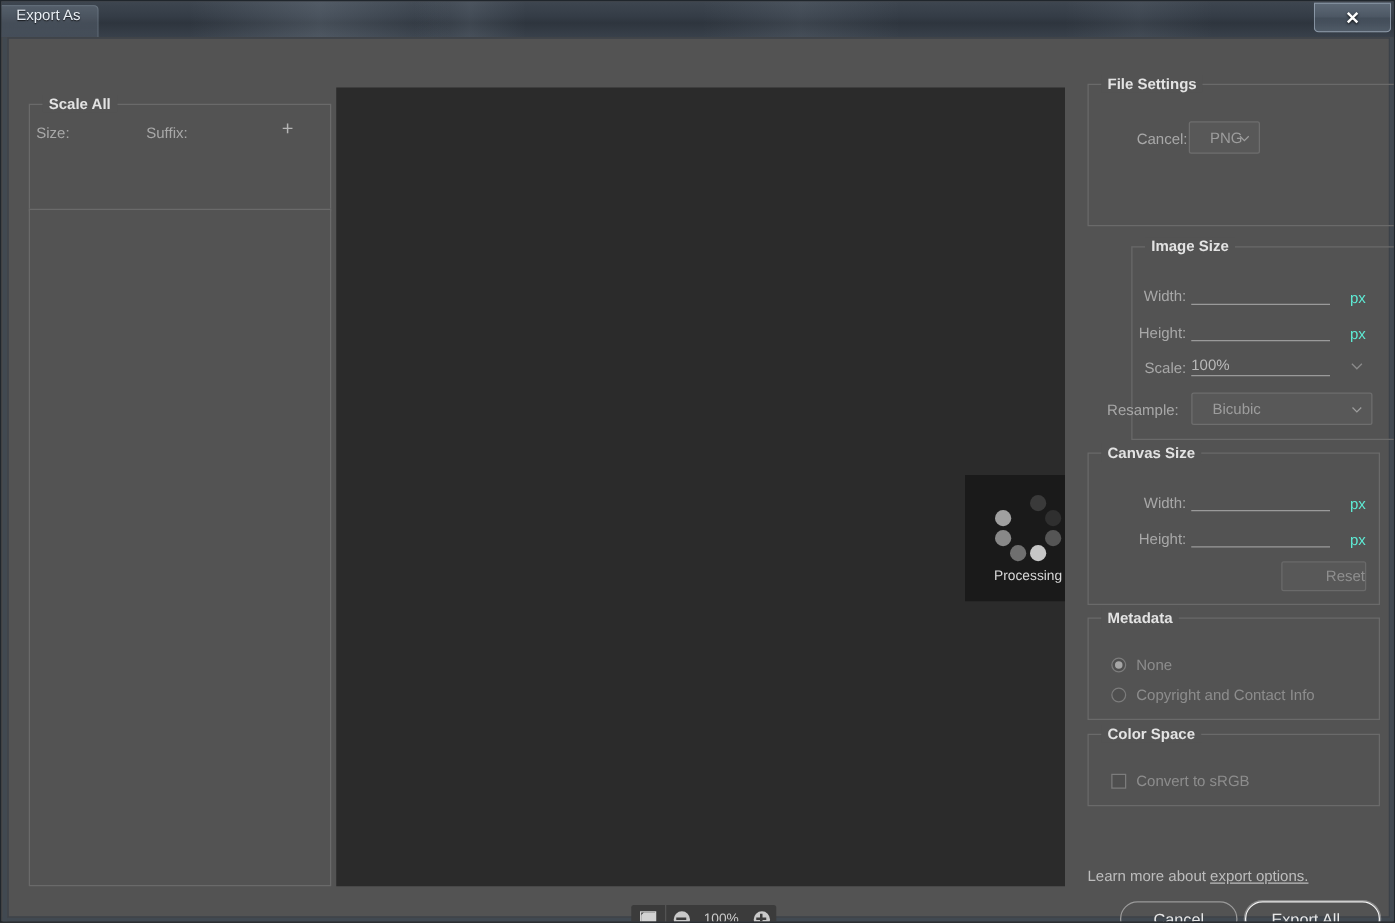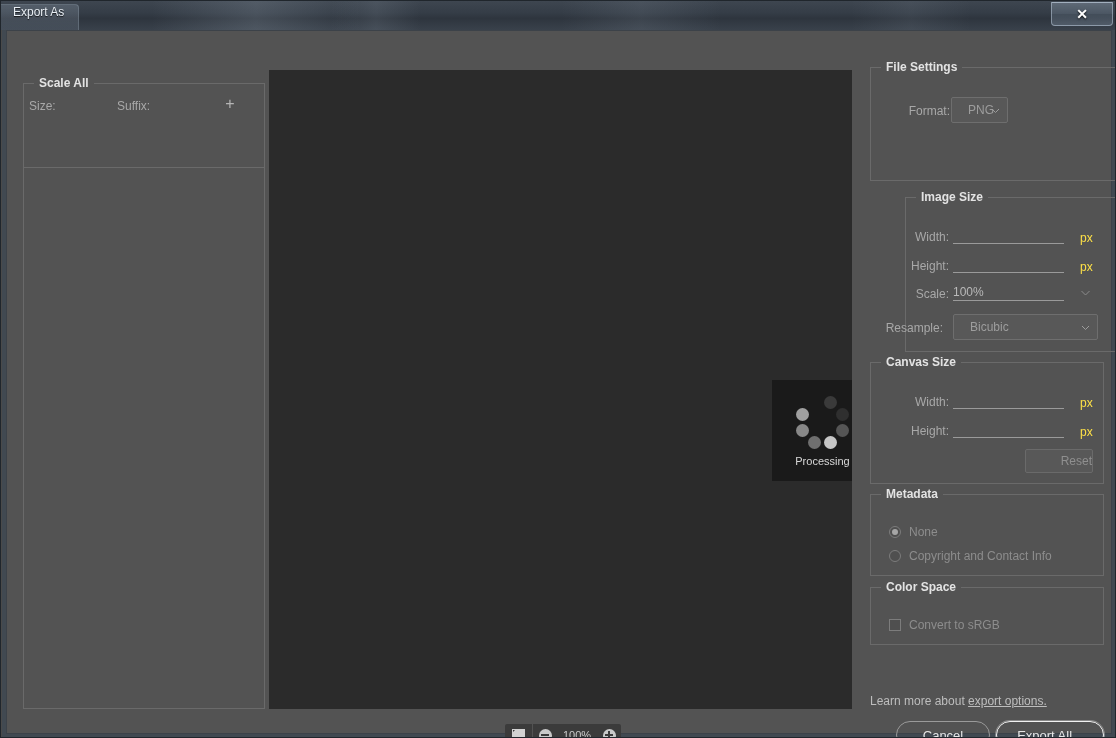--- a/index.html
+++ b/index.html
@@ -144,21 +144,21 @@
   .field-label {
     position: absolute;
     font-size: 12px;
     color: #a8a8a8;
     text-align: right;
     white-space: nowrap;
   }
   .unit-label {
     position: absolute;
     font-size: 12px;
-    color: #fde047;
+    color: #5eead4;
     white-space: nowrap;
   }
 
   
   .uline {
     position: absolute;
     box-sizing: border-box;
     border-bottom: 1px solid #9a9a9a;
     height: 17px;
     font-size: 12px;
@@ -470,21 +470,21 @@
       </div>
       <div id="zoom-value">100%</div>
       <div class="zoom-btn">
         <div class="zoom-circ plus"></div>
       </div>
     </div>
 
     <div class="group" id="file-settings-group">
       <div class="legend">File Settings</div>
     </div>
-    <div class="field-label" style="left:893px; top:73px; width:50px;">Format:</div>
+    <div class="field-label" style="left:893px; top:73px; width:50px;">Cancel:</div>
     <div class="dropdown" style="left:944px; top:66px; width:57px; height:26px;">
       <span>PNG</span>
       <span class="caret">
         <svg class="caret-svg" width="9" height="9" viewBox="0 0 9 9">
             <path d="M1 3 L4.5 6.5 L8 3" stroke="#9d9d9d" stroke-width="1" fill="none"></path>
           </svg>
       </span>
     </div>
 
     <div class="group" id="image-size-group">

